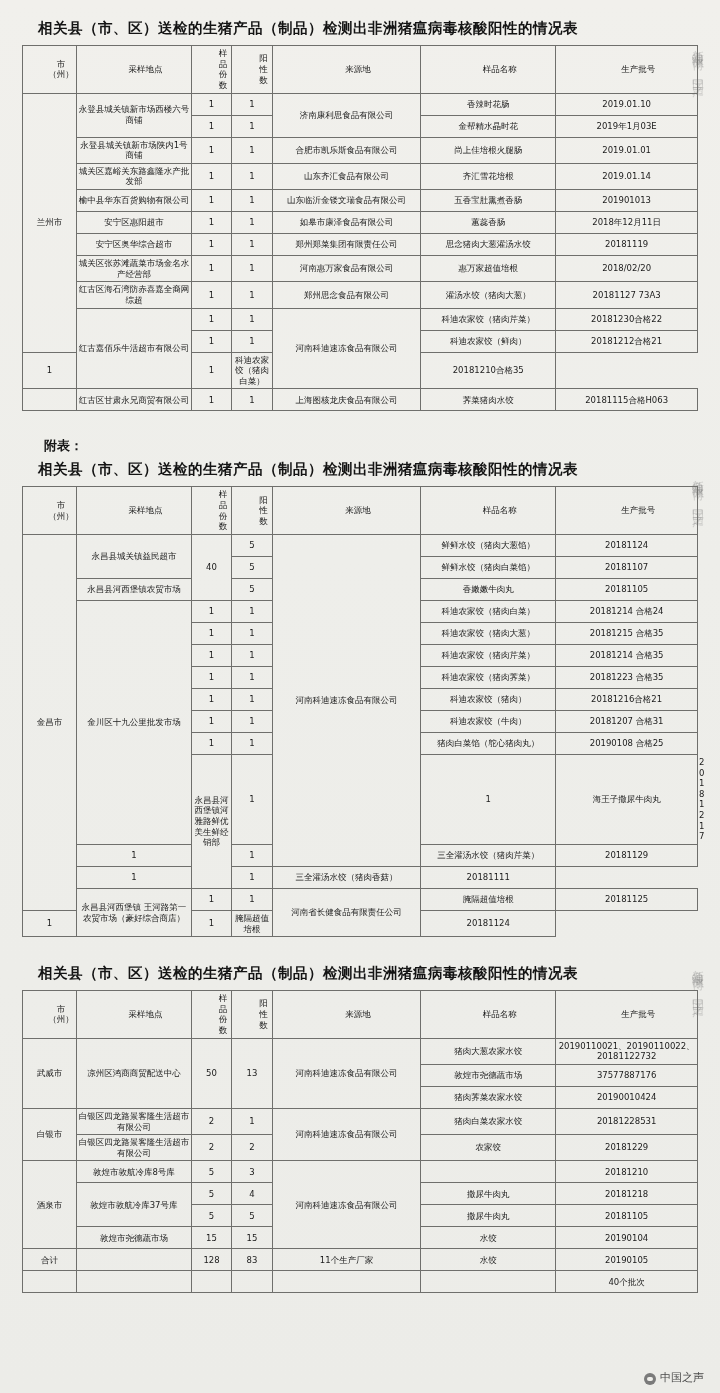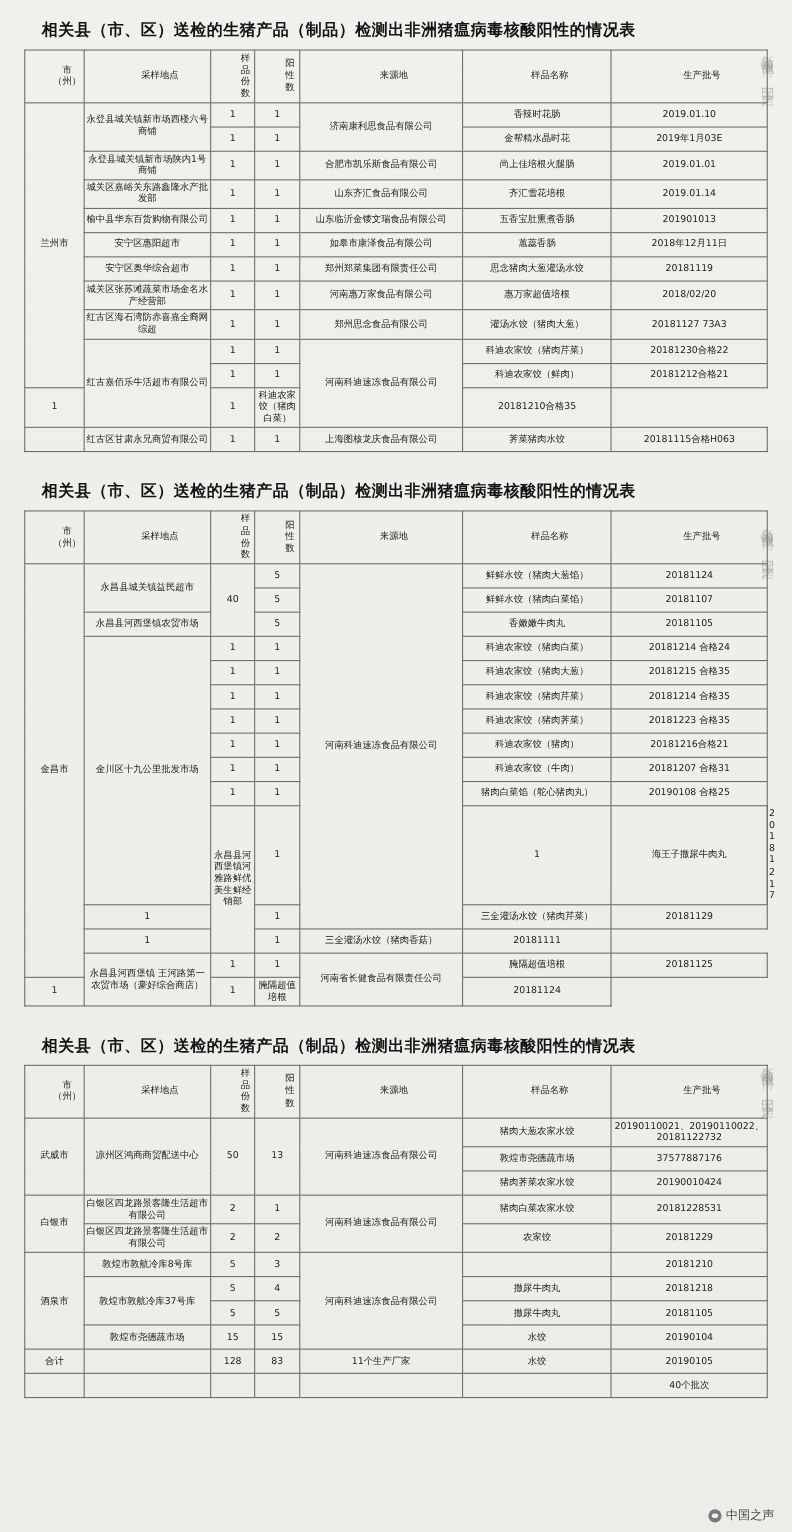--- a/index.html
+++ b/index.html
@@ -72,21 +72,21 @@
   .wm1{top:40px;right:14px;}
   .wm2{top:470px;right:14px;}
   .wm3{top:960px;right:14px;}
   .footer-credit{
     position:absolute;
     right:16px;
     bottom:8px;
     font-size:11px;
     color:#4a4a4a;
     display:flex;
-    align-items:center;
+    align-items:flex-end;
     gap:4px;
   }
   .weibo-icon{
     display:inline-block;
     width:12px;height:12px;
     border-radius:50%;
     background:#7a7a7a;
     position:relative;
   }
   .weibo-icon:after{
@@ -233,20 +233,21 @@
             <td>上海图核龙庆食品有限公司</td>
             <td>荠菜猪肉水饺</td>
             <td>20181115合格H063</td>
           </tr>
         </tbody>
     </table>
   </div>
 
   <div class="block">
     <div class="sp-lg"></div>
+    <div class="attach-label">附表：</div>
     <div class="doc-title">相关县（市、区）送检的生猪产品（制品）检测出非洲猪瘟病毒核酸阳性的情况表</div>
     <table class="t">
       <colgroup>
         <col style="width:8%">
           <col style="width:17%">
           <col style="width:6%">
           <col style="width:6%">
         <col style="width:22%">
           <col style="width:20%">
           <col style="width:21%">

